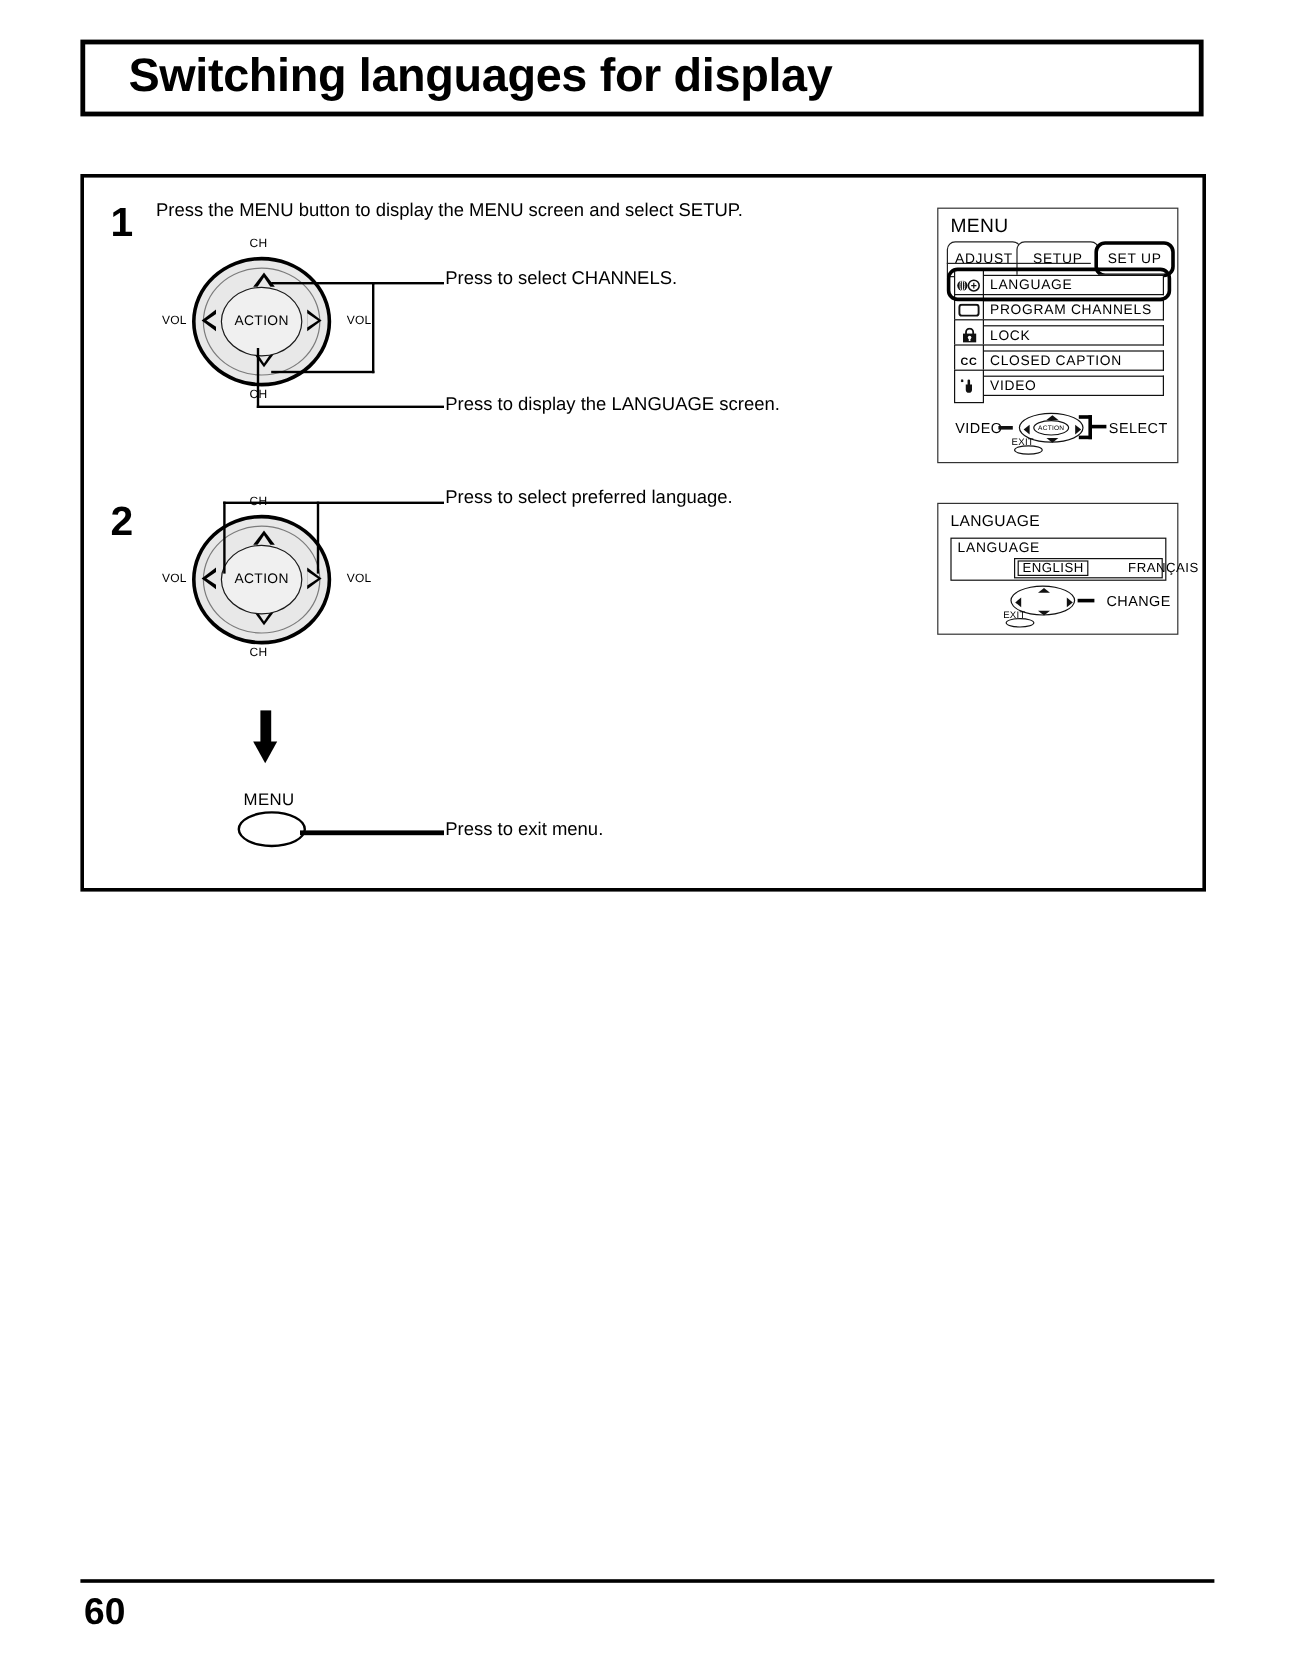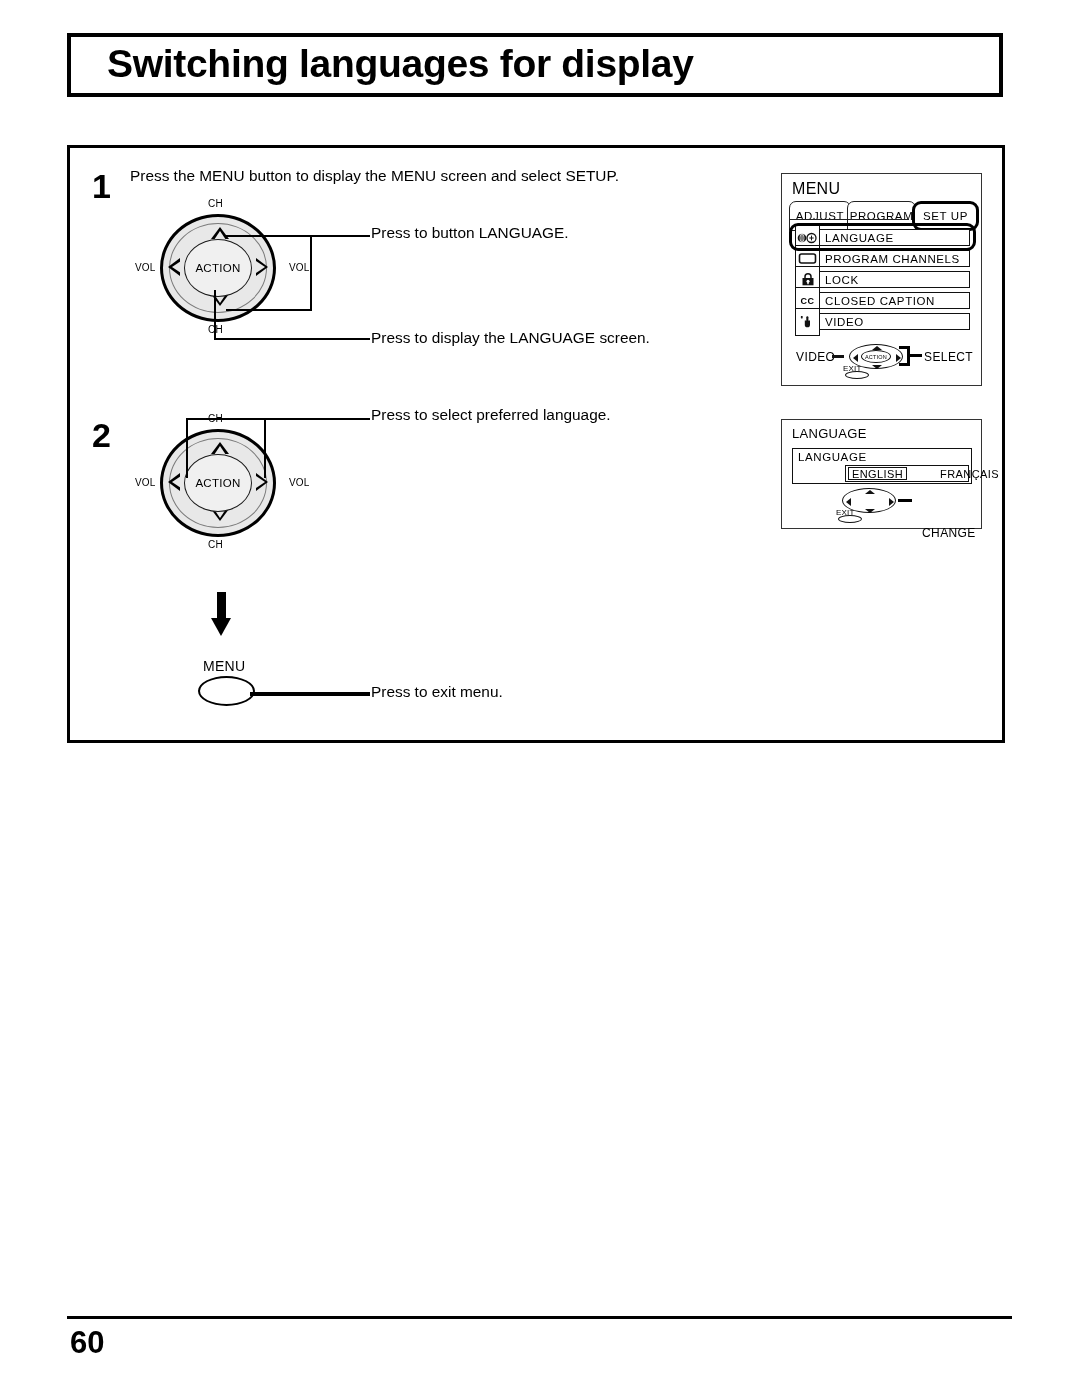--- a/index.html
+++ b/index.html
@@ -461,21 +461,21 @@
     font-size: 11px;
     letter-spacing: 0.4px;
   }
   #lang-change-nav {
     position: absolute;
     left: 60px; top: 68px;
     width: 130px; height: 34px;
   }
   #lang-change-lbl {
     position: absolute; left: 80px; top: 6px;
-    font-size: 12px; letter-spacing: 0.4px; margin-top: 32px;
+    font-size: 12px; letter-spacing: 0.4px;
   }
   #lang-change-dash {
     position: absolute; left: 56px; top: 11px;
     width: 14px; height: 3px; background: #000;
   }
 
   
   #footer-rule {
     position: absolute;
     left: 67px;
@@ -518,21 +518,21 @@
   <div class="pad-lbl lbl-ch-bot">CH</div>
   <div class="pad-lbl lbl-vol-l">VOL</div>
   <div class="pad-lbl lbl-vol-r">VOL</div>
 </div>
 
 <div class="line h2" style="left:226px; top:235px; width:86px;"></div>
 <div class="line v2" style="left:310px; top:235px; height:76px;"></div>
 <div class="line h2" style="left:226px; top:309px; width:86px;"></div>
 <div class="line h2" style="left:310px; top:235px; width:60px;"></div>
 
-<div class="instr" id="txt-select-lang">Press to button LANGUAGE.</div>
+<div class="instr" id="txt-select-lang">Press to select CHANNELS.</div>
 
 <div class="line v2" style="left:214px; top:290px; height:50px;"></div>
 <div class="line h2" style="left:214px; top:338px; width:156px;"></div>
 
 <div class="instr" id="txt-display-lang">Press to display the LANGUAGE  screen.</div>
 
 <div class="step-num" id="step-2-num">2</div>
 
 <div class="joypad" id="joypad-2">
   <div class="pad-outer"></div>
@@ -564,21 +564,21 @@
 <div id="menu-btn-label">MENU</div>
 <div id="menu-btn-oval"></div>
 <div class="line h2" style="left:250px; top:692px; width:120px; height:4px;"></div>
 <div class="instr" id="txt-exit-menu">Press to exit menu.</div>
 
 <div class="osd" id="osd-menu">
   <div class="osd-title" id="osd-menu-title">MENU</div>
 
   <div id="osd-tabs">
     <div class="osd-tab" id="tab-adjust">ADJUST</div>
-    <div class="osd-tab" id="tab-custom">PROGRAM</div>
+    <div class="osd-tab" id="tab-custom">SETUP</div>
     <div class="osd-tab" id="tab-setup">SET  UP</div>
   </div>
   <div id="osd-tab-underline"></div>
 
   <div class="osd-row" id="row-language">
     <div class="osd-icon">
       <svg width="21" height="12" viewBox="0 0 21 12">
         <circle cx="5" cy="6" r="4.3" fill="#111"></circle>
         <path d="M5 1.7 v8.6" stroke="#fff" stroke-width="0.9"></path>
         <ellipse cx="5" cy="6" rx="2" ry="4.3" fill="none" stroke="#fff" stroke-width="0.8"></ellipse>

